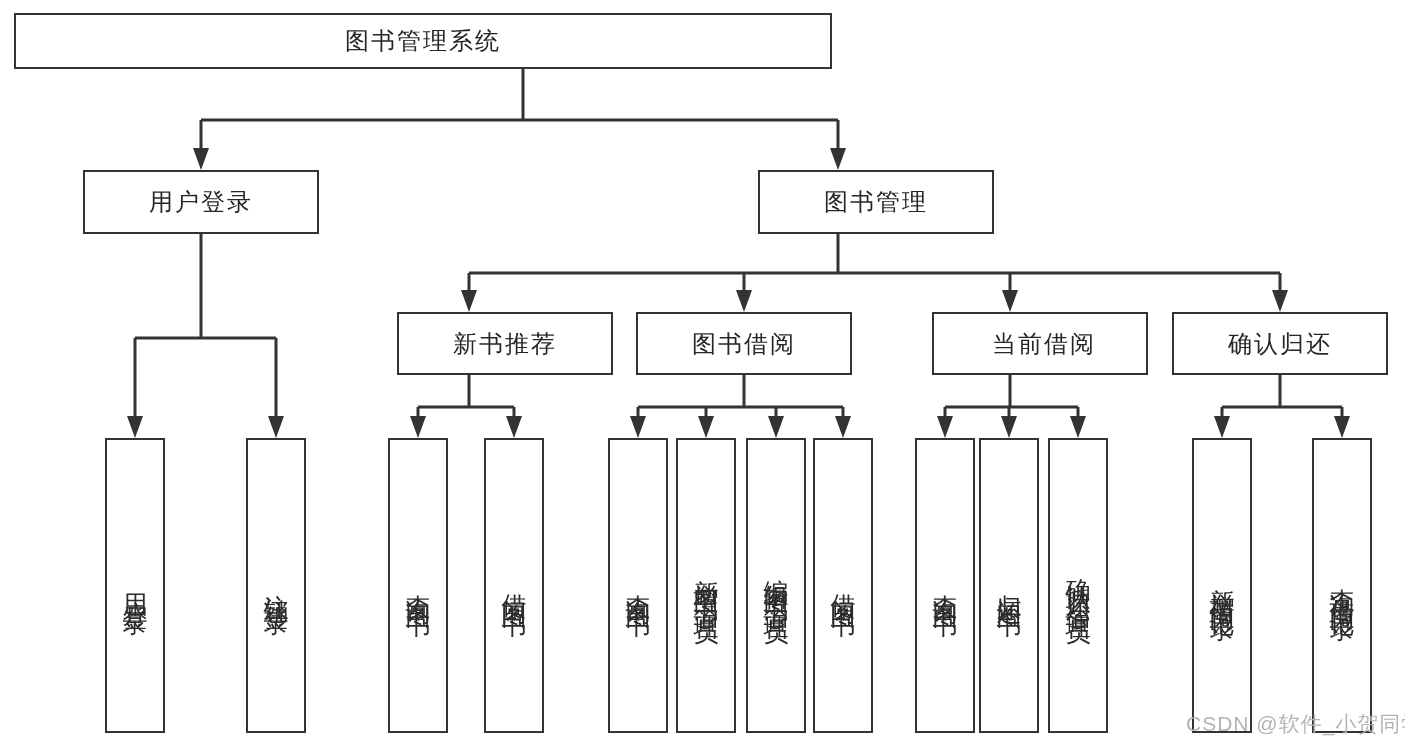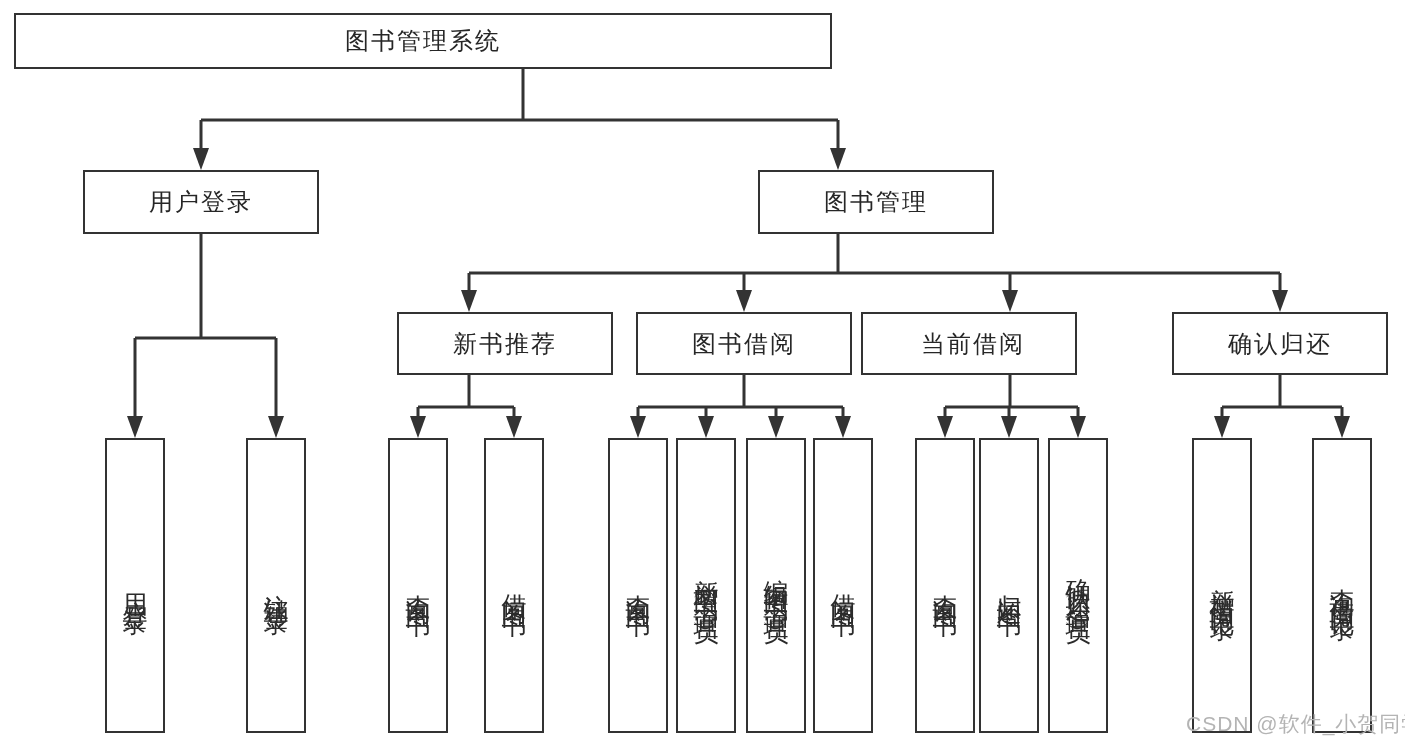--- a/index.html
+++ b/index.html
@@ -114,21 +114,21 @@
   <div class="node l2-box" style="left:720px;margin-left:38px;">
     <span class="hlabel">图书管理</span>
   </div>
 
   <div class="node l3-box" style="left:361px;margin-left:36px;">
     <span class="hlabel">新书推荐</span>
   </div>
   <div class="node l3-box" style="left:636px;">
     <span class="hlabel">图书借阅</span>
   </div>
-  <div class="node l3-box" style="left:861px;padding-left:8px;">
+  <div class="node l3-box" style="left:932px;padding-left:8px;">
     <span class="hlabel">当前借阅</span>
   </div>
   <div class="node l3-box" style="left:1172px;">
     <span class="hlabel">确认归还</span>
   </div>
 
   <div class="node leaf-box" style="left:105px;">
     <span class="vtext">用户登录</span>
   </div>
   <div class="node leaf-box" style="left:246px;">

